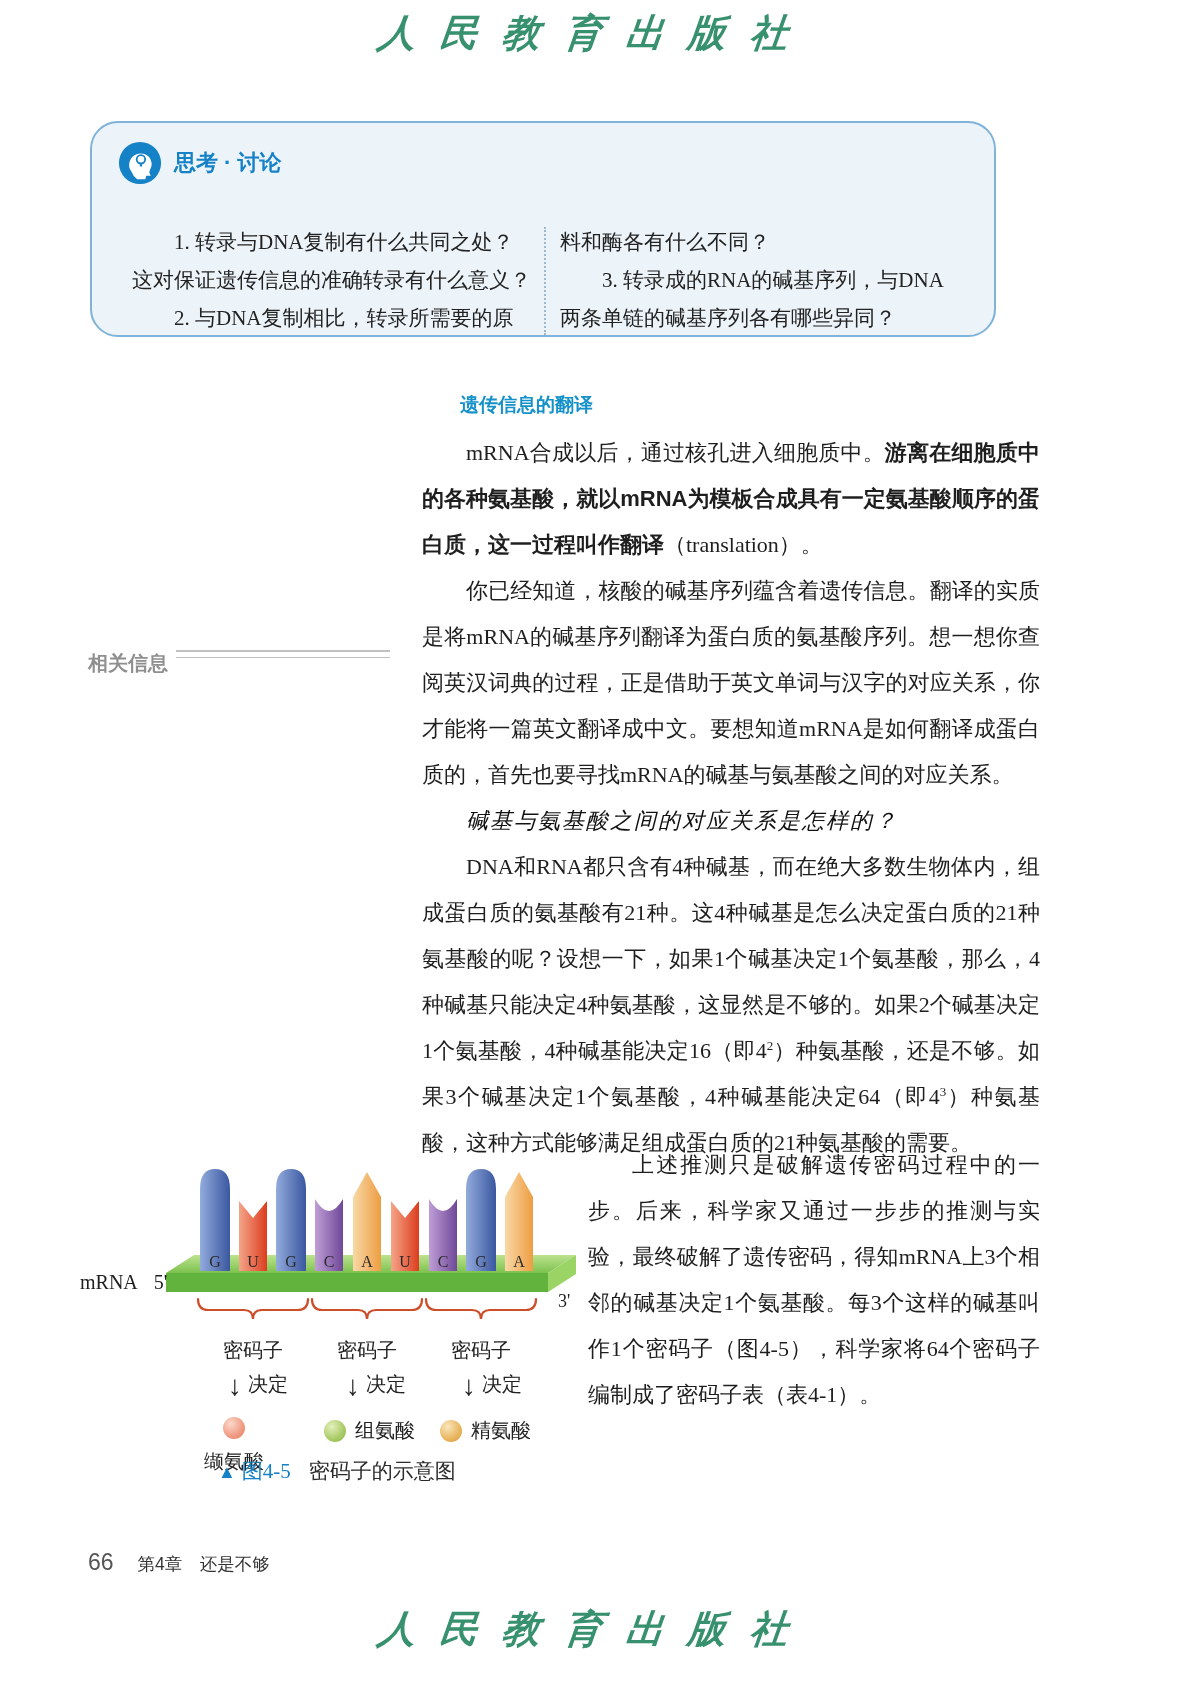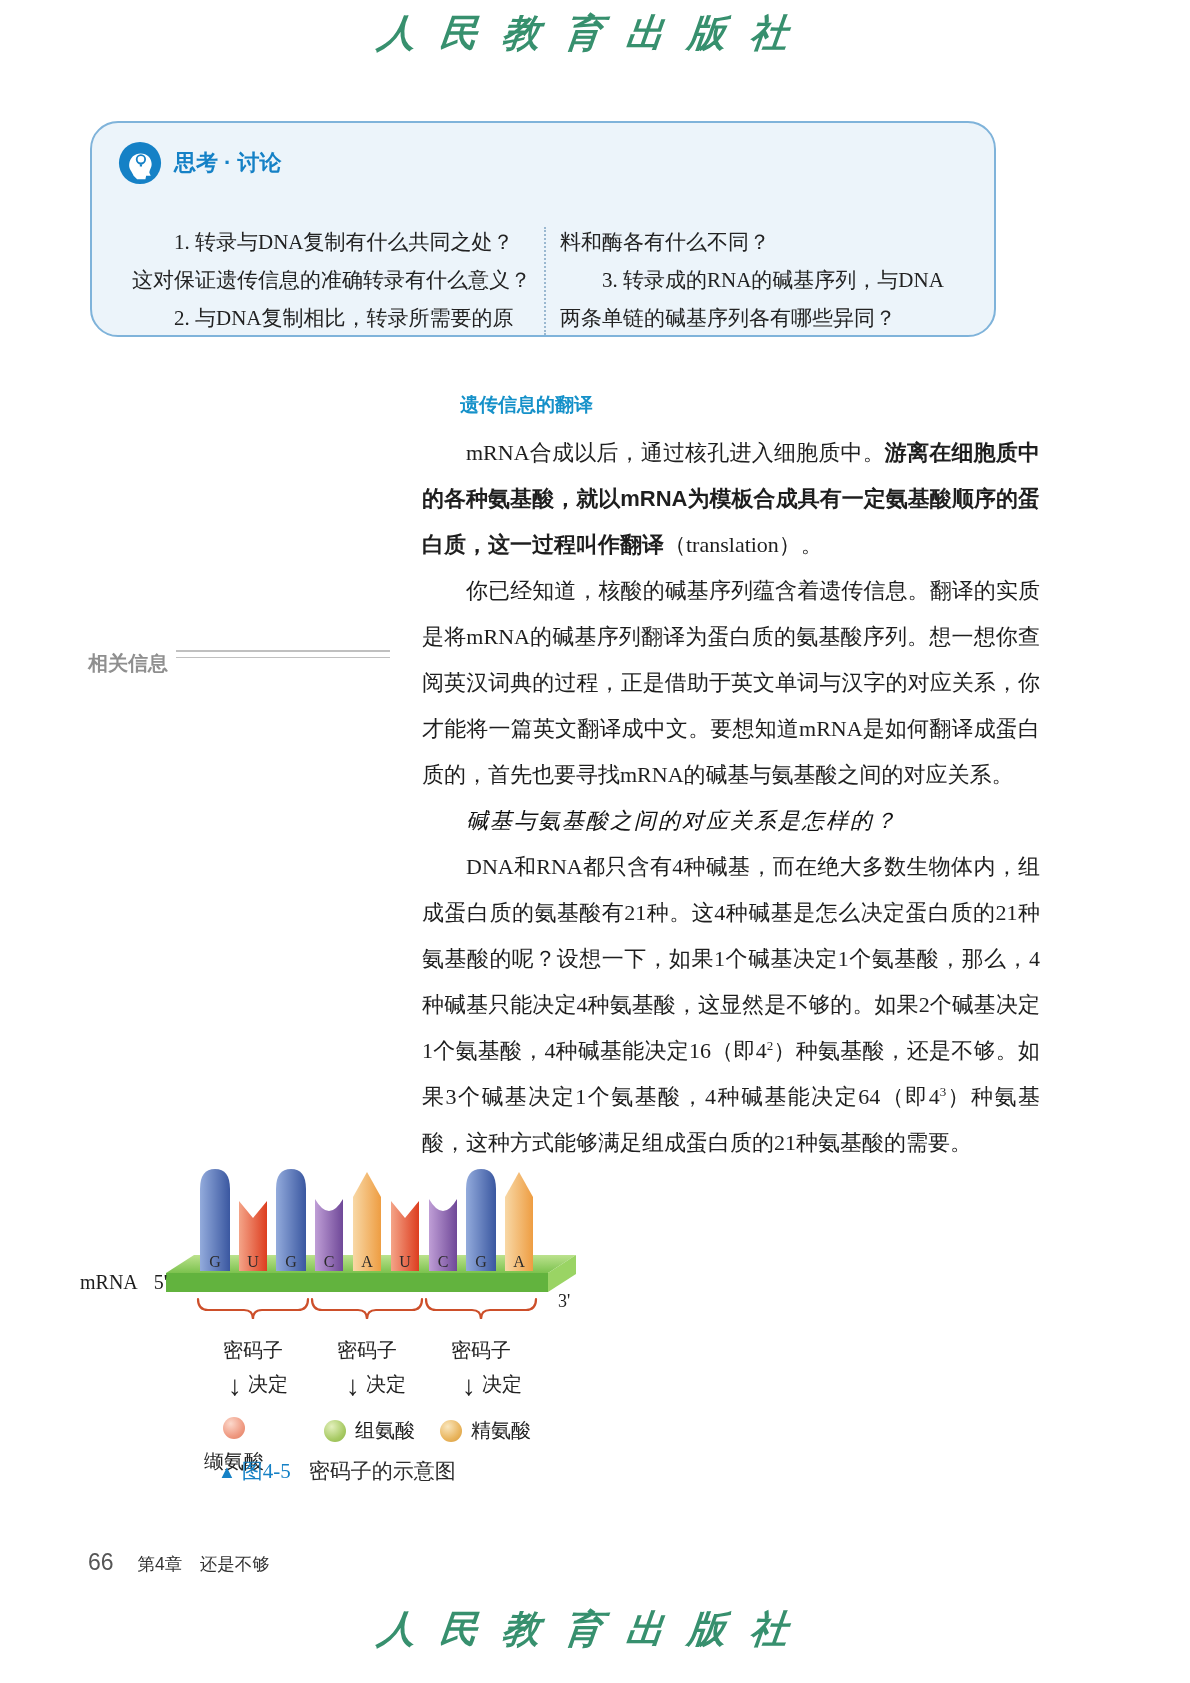--- a/index.html
+++ b/index.html
@@ -121,20 +121,21 @@
   </aside>
 
   <div class="main-col">
     <h3 class="section-heading">遗传信息的翻译</h3>
     <p class="para"><span>mRNA合成以后，通过核孔进入细胞质中。</span><span class="bold-hei">游离在细胞质中的各种氨基酸，就以mRNA为模板合成具有一定氨基酸顺序的蛋白质，这一过程叫作翻译</span><span>（translation）。</span></p>
     <p class="para">你已经知道，核酸的碱基序列蕴含着遗传信息。翻译的实质是将mRNA的碱基序列翻译为蛋白质的氨基酸序列。想一想你查阅英汉词典的过程，正是借助于英文单词与汉字的对应关系，你才能将一篇英文翻译成中文。要想知道mRNA是如何翻译成蛋白质的，首先也要寻找mRNA的碱基与氨基酸之间的对应关系。</p>
     <p class="para question">碱基与氨基酸之间的对应关系是怎样的？</p>
     <p class="para"><span>DNA和RNA都只含有4种碱基，而在绝大多数生物体内，组成蛋白质的氨基酸有21种。这4种碱基是怎么决定蛋白质的21种氨基酸的呢？设想一下，如果1个碱基决定1个氨基酸，那么，4种碱基只能决定4种氨基酸，这显然是不够的。如果2个碱基决定1个氨基酸，4种碱基能决定16（即4</span><sup>2</sup><span>）种氨基酸，还是不够。如果3个碱基决定1个氨基酸，4种碱基能决定64（即4</span><sup>3</sup><span>）种氨基酸，这种方式能够满足组成蛋白质的21种氨基酸的需要。</span></p>
   </div>
 
+  <p class="para-narrow">上述推测只是破解遗传密码过程中的一步。后来，科学家又通过一步步的推测与实验，最终破解了遗传密码，得知mRNA上3个相邻的碱基决定1个氨基酸。每3个这样的碱基叫作1个密码子（图4-5），科学家将64个密码子编制成了密码子表（表4-1）。</p>
 
   <div class="figure">
     <svg class="fig-svg" width="510" height="180" viewBox="0 0 510 180">
       <defs>
         <linearGradient id="gBlue" x1="0" y1="0" x2="1" y2="0">
           <stop offset="0" stop-color="#93abdc"></stop>
             <stop offset="1" stop-color="#3a57a0"></stop>
         </linearGradient>
         <linearGradient id="gRed" x1="0" y1="0" x2="1" y2="0">
           <stop offset="0" stop-color="#f4a488"></stop>

